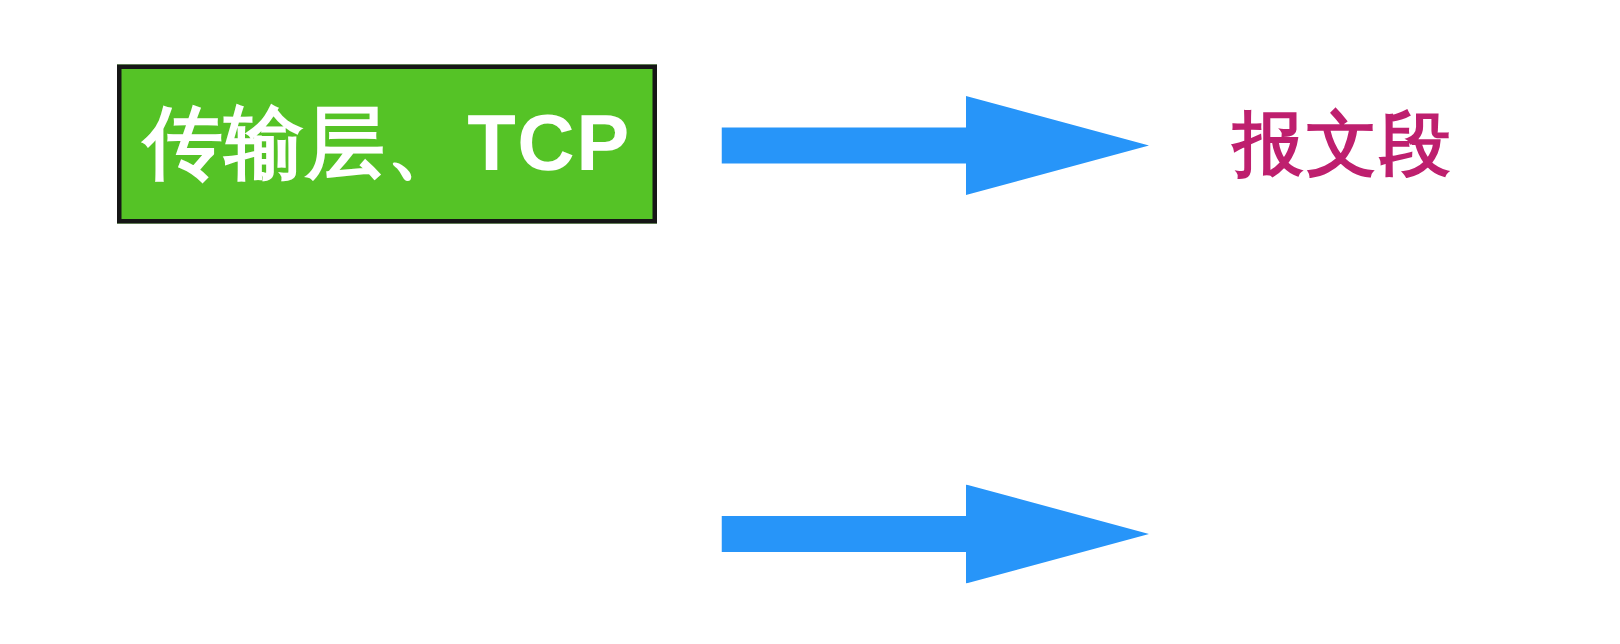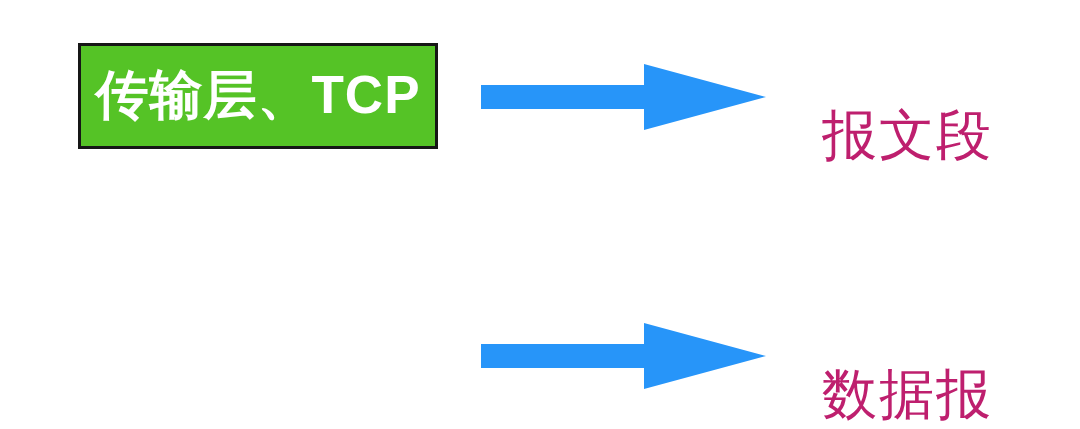--- a/index.html
+++ b/index.html
@@ -54,26 +54,25 @@
     color: var(--arrow, #2795F9);
     display: block;
   }
 
   .result-label {
     position: absolute;
     left: 822px;
     top: 29px;
     height: 48px;
     line-height: 48px;
-    font-size: 55px;
-    font-weight: normal;
+    font-size: 47px;
+    font-weight: bold;
     color: var(--result-text, #BE1F6E);
     letter-spacing: 2px;
     white-space: nowrap;
-    margin-top: 39px;
   }
 </style>
 </head>
 <body>
 
 <div class="canvas">
 
   <section class="flow-row row-1">
     <div class="layer-box">
       <span class="box-label">传输层、TCP</span>
@@ -81,16 +80,15 @@
     <svg class="arrow-icon" viewBox="0 0 285 66" preserveAspectRatio="none" xmlns="http://www.w3.org/2000/svg" aria-hidden="true">
       <polygon points="0,21 163,21 163,0 285,33 163,66 163,45 0,45" fill="currentColor"></polygon>
     </svg>
     <span class="result-label">报文段</span>
   </section>
 
   <section class="flow-row row-2">
     <svg class="arrow-icon" viewBox="0 0 285 66" preserveAspectRatio="none" xmlns="http://www.w3.org/2000/svg" aria-hidden="true">
       <polygon points="0,21 163,21 163,0 285,33 163,66 163,45 0,45" fill="currentColor"></polygon>
     </svg>
-    <span class="result-label">数据报</span>
   </section>
 
 </div>
 
 </body></html>

